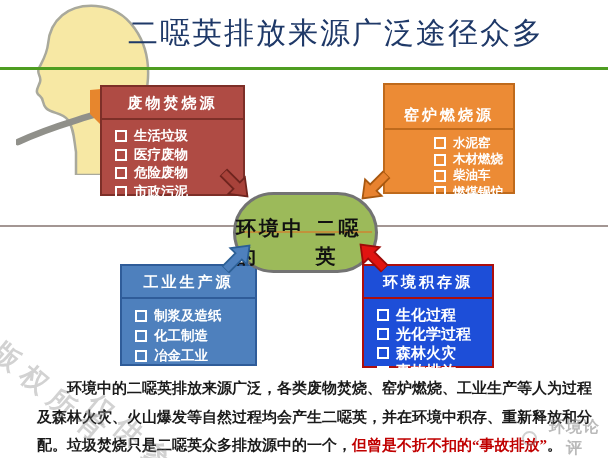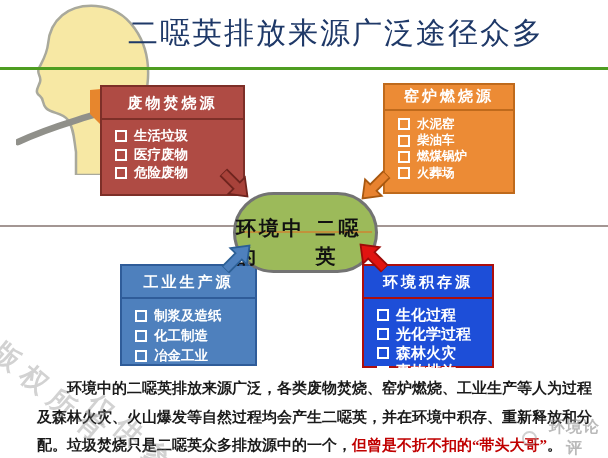--- a/index.html
+++ b/index.html
@@ -24,23 +24,23 @@
   .box-header{text-align:center;color:#fff;font-weight:bold;font-size:15px;
        letter-spacing:3px;padding-top:7px;padding-bottom:5px;}
   .box-sep{height:0;border-top:2px solid;}
   .box-items{padding:7px 8px 4px 13px;}
   .item{display:flex;align-items:center;color:#fff;font-weight:bold;}
   .cb{width:8px;height:8px;border:2px solid #fff;flex:none;margin-right:7px;}
   .box-waste{left:100px;top:85px;width:145px;height:111px;background:#AF4B44;border-color:#7D2F28;}
   .box-waste .box-sep{border-color:#7D2F28;}
   .box-waste .item{font-size:13.5px;height:18.5px;}
   .box-kiln{left:383px;top:83px;width:132px;height:111px;background:#EC8B35;border-color:#BF6A1C;}
-  .box-kiln .box-header{padding-top:2px;padding-bottom:3px;border-radius:7px;}
+  .box-kiln .box-header{padding-top:21px;padding-bottom:3px;border-radius:7px;}
   .box-kiln .box-sep{border-color:#BF6A1C;}
-  .box-kiln .box-items{padding-top:5px;}
+  .box-kiln .box-items{padding-top:5px;margin-left:36px;}
   .box-kiln .item{font-size:12.5px;height:16.4px;}
   .box-industry{left:100px;top:264px;width:137px;height:102px;background:#4E80BD;border-color:#2F5C99;margin-left:20px;}
   .box-industry .box-sep{border-color:#2F5C99;}
   .box-industry .item{font-size:13.5px;height:20px;}
   .box-accum{left:362px;top:264px;width:132px;height:104px;background:#1d4ed8;border-color:#AD0E0D;}
   .box-accum .box-sep{border-color:#AD0E0D;}
   .box-accum .item{font-size:15px;height:18.8px;}
   
   .stadium{
     position:absolute;left:233px;top:192px;width:145px;height:81px;box-sizing:border-box;
@@ -106,30 +106,38 @@
           <span>生活垃圾</span>
         </div>
       <div class="item">
           <span class="cb"></span>
           <span>医疗废物</span>
         </div>
       <div class="item">
           <span class="cb"></span>
           <span>危险废物</span>
         </div>
+      <div class="item">
+          <span class="cb"></span>
+          <span>市政污泥</span>
+        </div>
     </div>
   </div>
 
   <div class="box box-kiln">
     <div class="box-header">窑炉燃烧源</div>
     <div class="box-sep"></div>
     <div class="box-items">
       <div class="item">
           <span class="cb"></span>
           <span>水泥窑</span>
+        </div>
+      <div class="item">
+          <span class="cb"></span>
+          <span>木材燃烧</span>
         </div>
       <div class="item">
           <span class="cb"></span>
           <span>柴油车</span>
         </div>
       <div class="item">
           <span class="cb"></span>
           <span>燃煤锅炉</span>
         </div>
       <div class="item">
@@ -195,21 +203,21 @@
   <svg class="arrow arrow-industry" viewBox="0 0 40 32">
     <polygon points="0,11 21,11 21,3 38,16 21,29 21,21 0,21" fill="#4E80BD" stroke="#2C5F95" stroke-width="2"></polygon>
   </svg>
   <svg class="arrow arrow-accum" viewBox="0 0 40 32">
     <polygon points="0,11 21,11 21,3 38,16 21,29 21,21 0,21" fill="#E01411" stroke="#9C0B09" stroke-width="2"></polygon>
   </svg>
 
   <div class="para">
     <div class="para-line first">环境中的二噁英排放来源广泛，各类废物焚烧、窑炉燃烧、工业生产等人为过程</div>
     <div class="para-line">及森林火灾、火山爆发等自然过程均会产生二噁英，并在环境中积存、重新释放和分</div>
-    <div class="para-line"><span>配。垃圾焚烧只是二噁英众多排放源中的一个，</span><span class="red">但曾是不折不扣的“带头大哥”</span><span>。</span></div>
+    <div class="para-line"><span>配。垃圾焚烧只是二噁英众多排放源中的一个，</span><span class="red">但曾是不折不扣的“事故排放”</span><span>。</span></div>
   </div>
 
   <div class="wm-diag wm-d1">版权所有</div>
   <div class="wm-diag wm-d2">仅供参考</div>
   <div class="wm-brand">
     <span class="wm-logo"></span>
     <span>环境论评</span>
   </div>
 
 </div>

